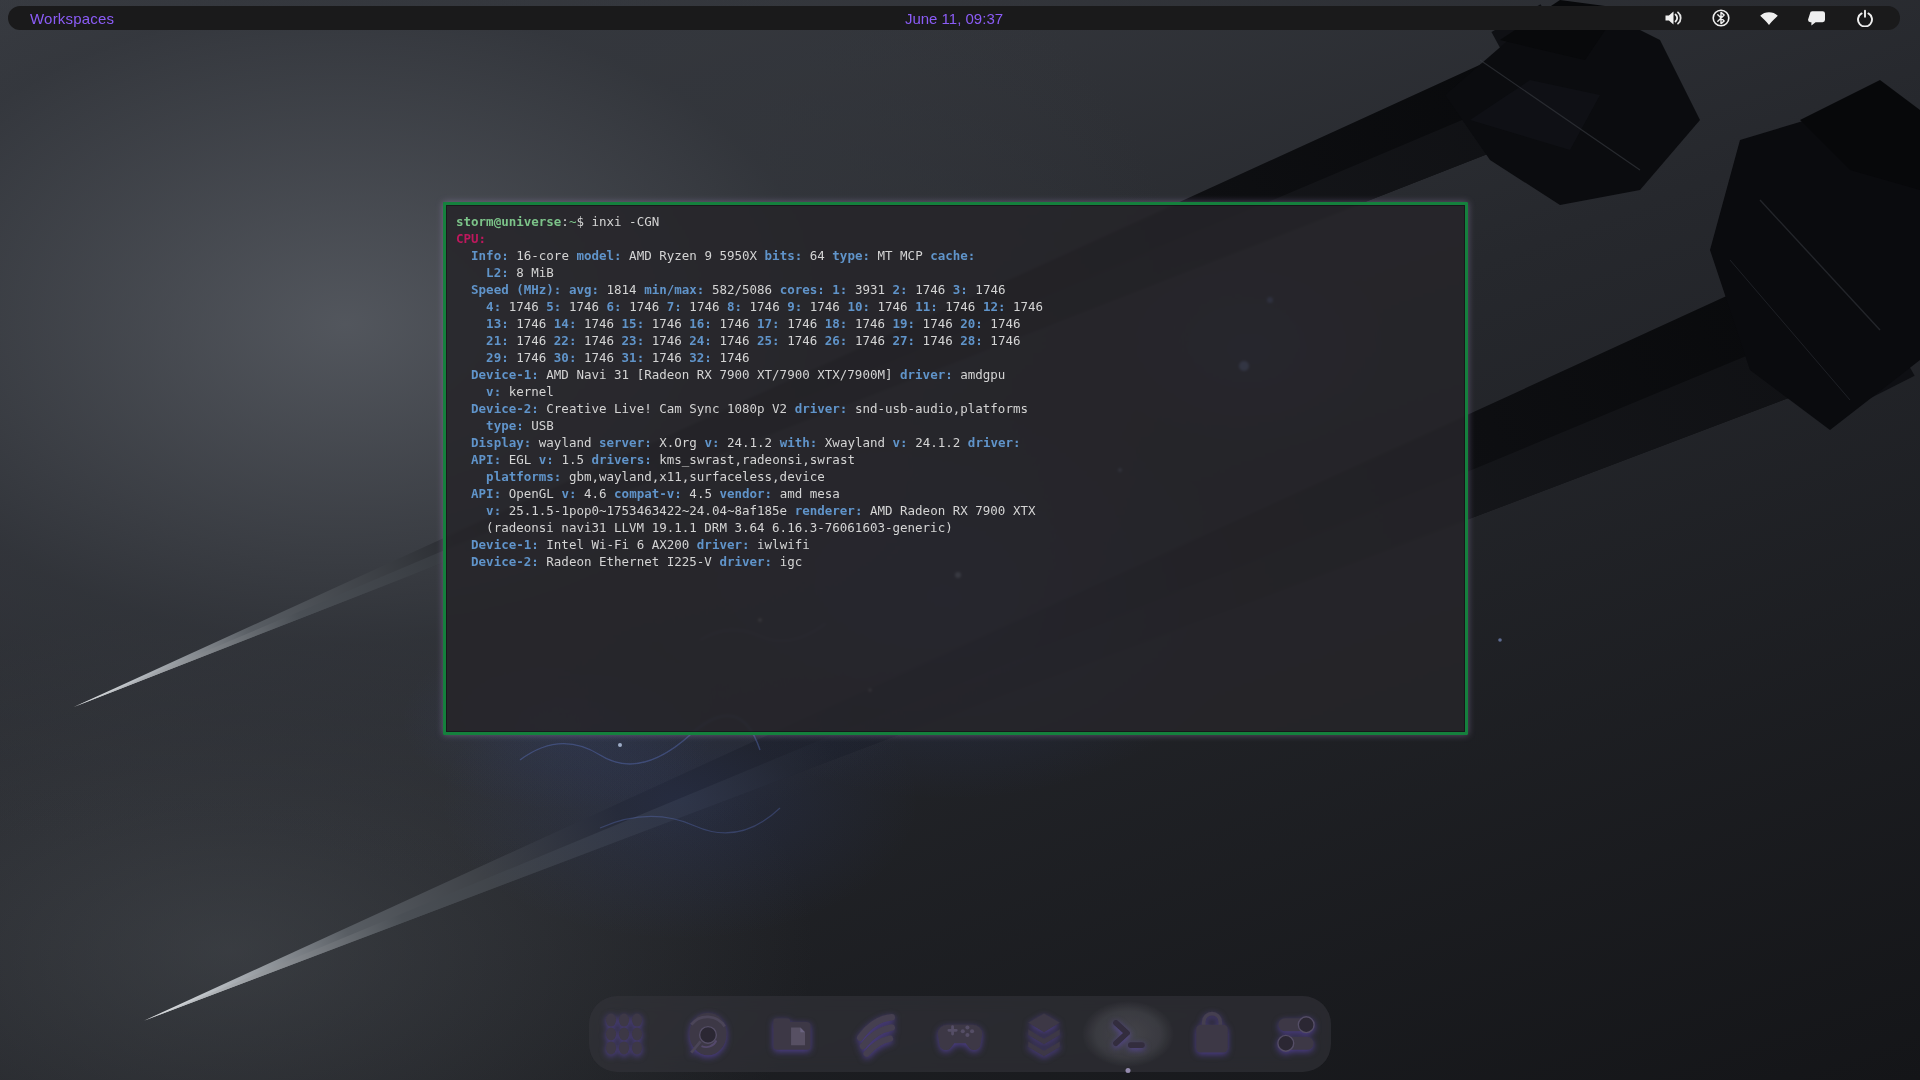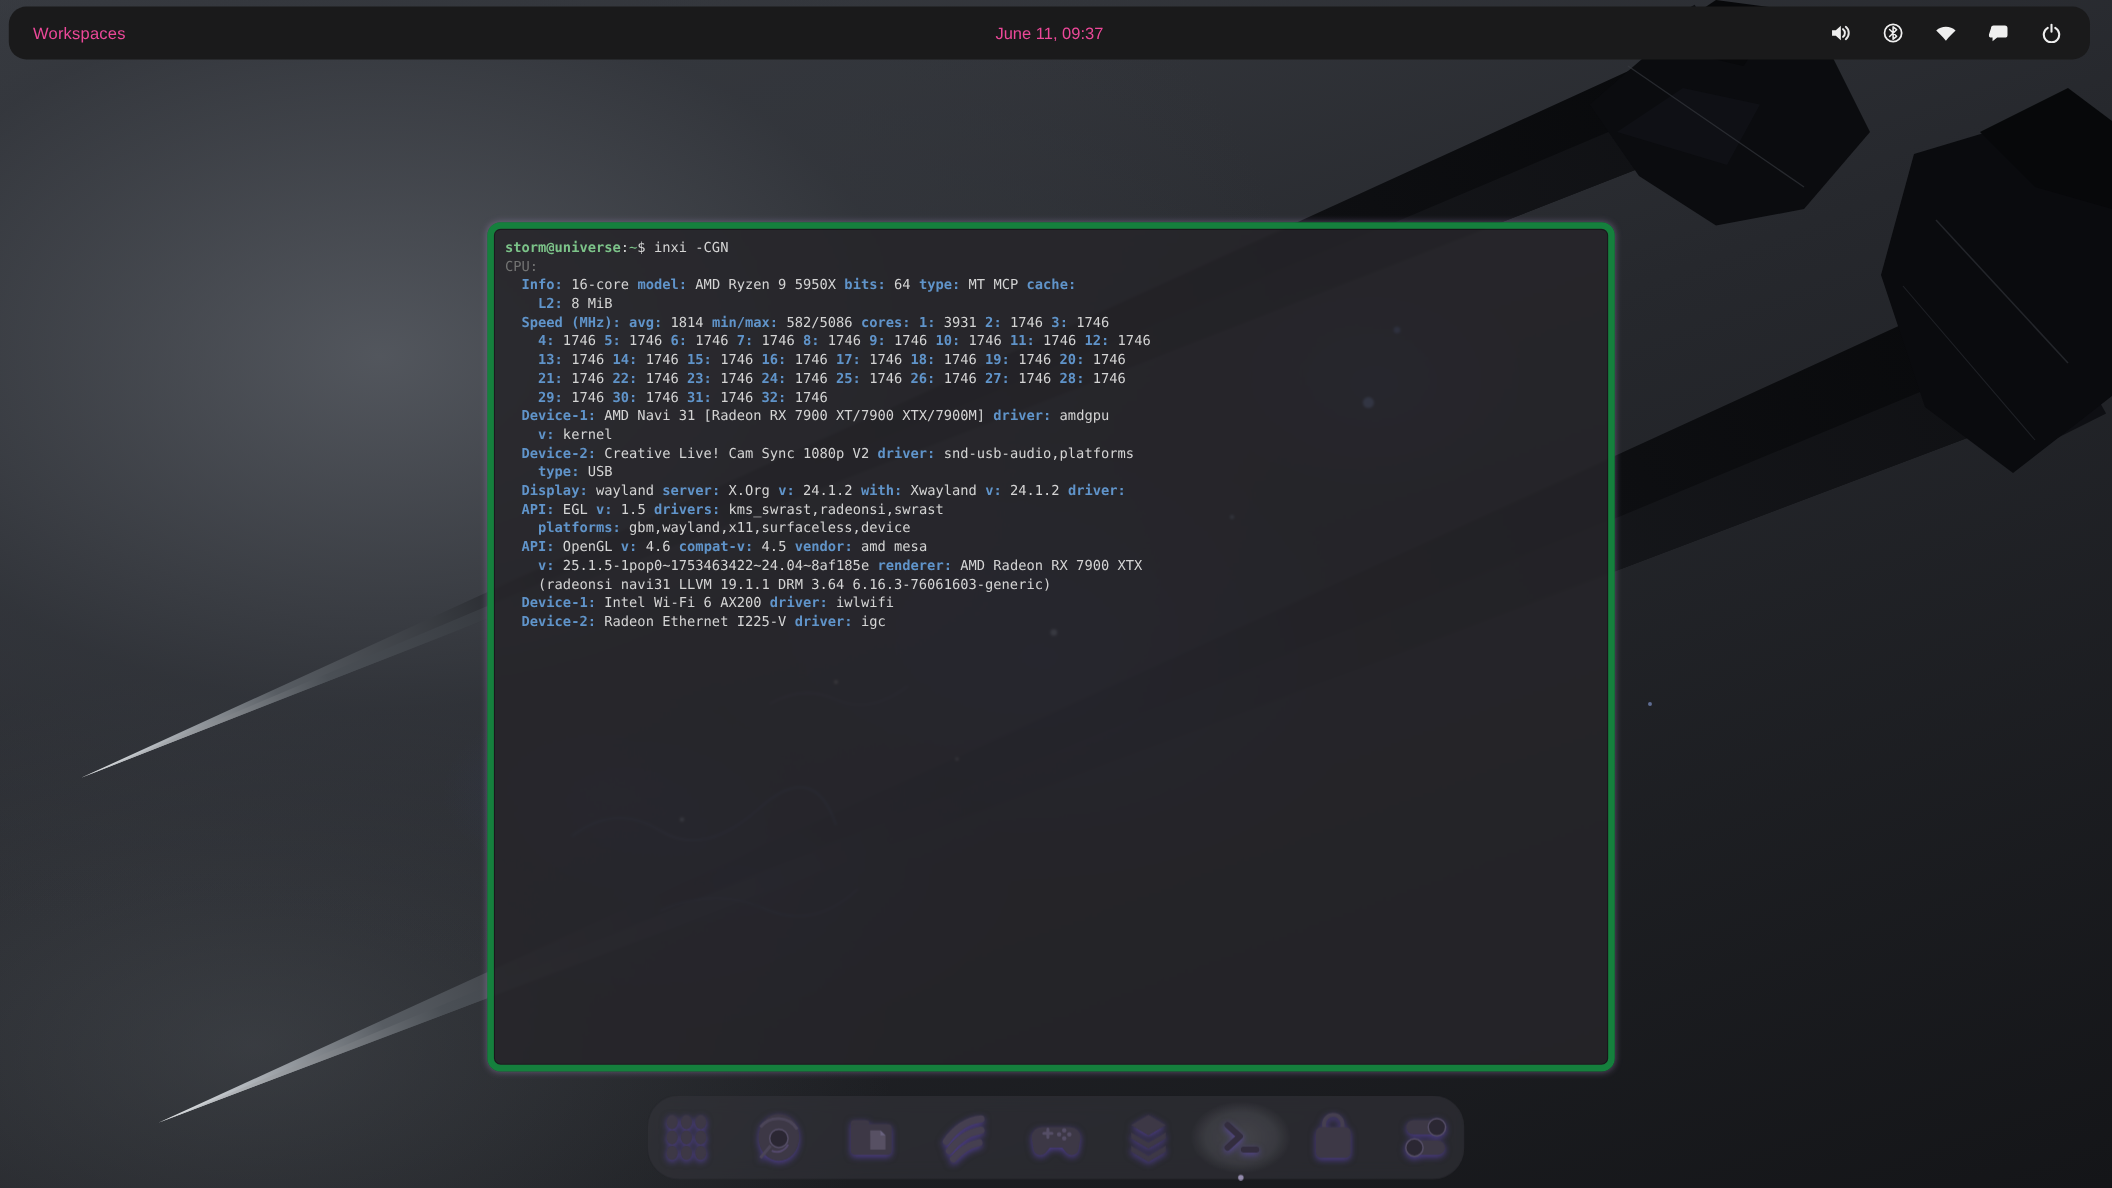--- a/index.html
+++ b/index.html
@@ -10,48 +10,48 @@
       radial-gradient(1200px 800px at 18% 30%, rgba(86,90,97,.9) 0%, rgba(51,54,60,.75) 40%, rgba(0,0,0,0) 70%),
       radial-gradient(900px 520px at 12% 88%, rgba(100,106,112,.35) 0%, rgba(0,0,0,0) 65%),
       linear-gradient(160deg,#3c3f45 0%, #26282d 45%, #141518 100%);
     position:relative;
   }
   
   #wallpaper { position:absolute; inset:0; }
 
   
   .top-bar {
-    position:absolute; top:6px; left:8px; right:20px; height:48px;
+    position:absolute; top:6px; left:8px; right:20px; height:24px;
     background:#1a1a1b; border-radius:16px;
-    display:flex; align-items:center; color:#ec4899;
+    display:flex; align-items:center; color:#8b5cf6;
     z-index:40;
   }
   .workspaces { padding:0 22px; font-size:15px; letter-spacing:.2px; cursor:default; }
   .clock { position:absolute; left:50%; transform:translateX(-50%); font-size:15px; }
   .status-area { margin-left:auto; display:flex; align-items:center; gap:29px; padding-right:26px; }
   .status-area svg { display:block; }
 
   
   .terminal-window {
-    position:absolute; left:443px; top:202px; width:1025px; height:772px;
+    position:absolute; left:443px; top:202px; width:1025px; height:533px;
     background:rgba(38,37,41,0.87);
-    border:6px solid #15803d; border-radius:12px;
+    border:3px solid #15803d; border-radius:1px;
     box-shadow:0 0 7px rgba(171,146,200,.45), inset 0 0 0 1px rgba(0,0,0,.35);
     z-index:30; overflow:hidden;
     backdrop-filter: blur(1px);
   }
   .terminal-output {
     padding:8px 10px;
     font-family:"DejaVu Sans Mono","Liberation Mono",monospace;
     font-size:12.5px; line-height:17px; color:#d4d4d4;
   }
   .tline { white-space:pre; }
   .seg-g { color:#7cc389; font-weight:bold; }
   .seg-t { color:#7cc389; }
-  .seg-h { color:#737373; font-weight:normal; }
+  .seg-h { color:#be185d; font-weight:bold; }
   .seg-k { color:#6094ca; font-weight:bold; }
   .seg-f { color:#d4d4d4; }
   .seg-cur { display:inline-block; width:8px; height:15px; background:#c6c6c6; margin-bottom:-3px; }
 
   
   .dock {
     position:absolute; left:50%; transform:translateX(-50%); bottom:8px;
     width:742px; height:76px; border-radius:28px;
     background:rgba(52,52,58,0.60);
     backdrop-filter: blur(8px);

